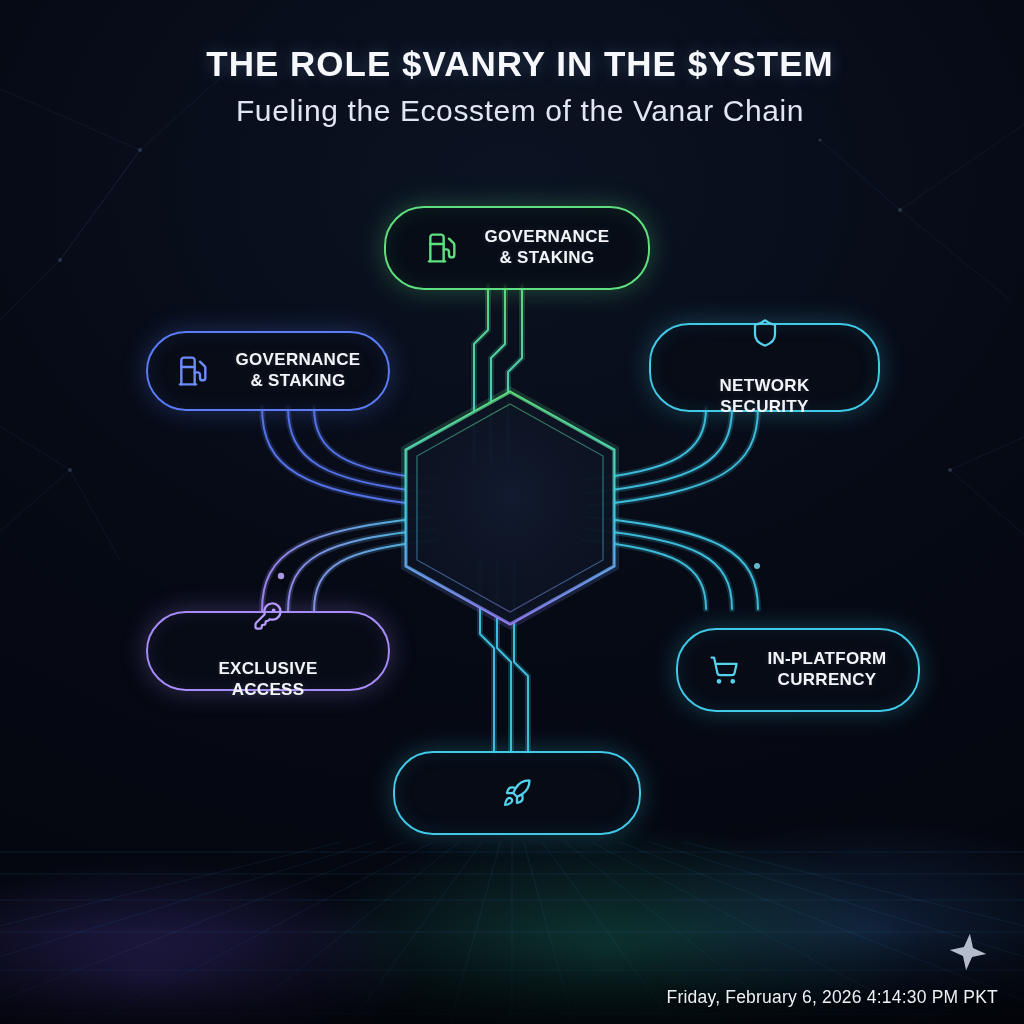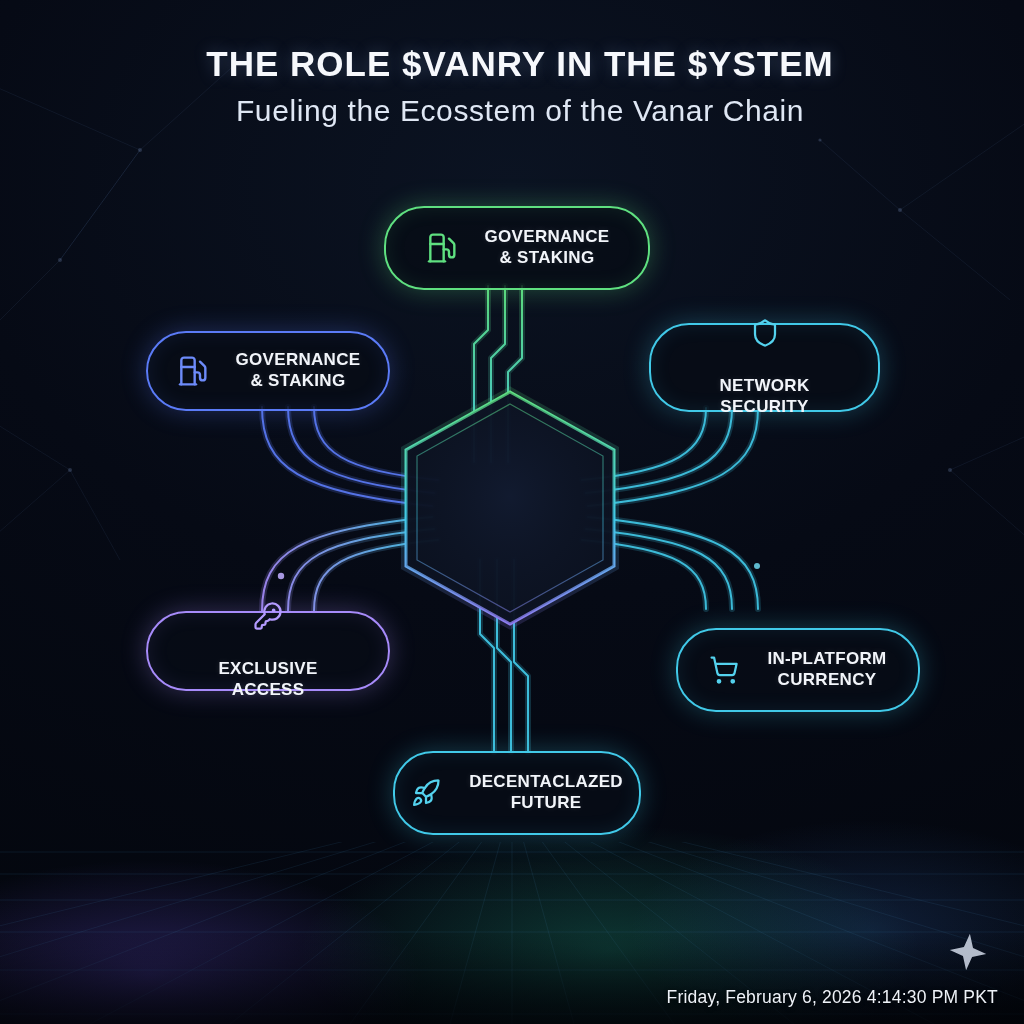--- a/index.html
+++ b/index.html
@@ -326,24 +326,20 @@
 
   <div class="node accent-cyan node-bottom">
     <span class="icon">
       <svg width="30" height="30" viewBox="0 0 24 24" fill="none" stroke="currentColor" stroke-width="1.8" stroke-linecap="round" stroke-linejoin="round">
         <path d="M4.5 16.5c-1.5 1.26-2 5-2 5s3.74-.5 5-2c.71-.84.7-2.13-.09-2.91a2.18 2.18 0 0 0-2.91-.09z"></path>
         <path d="m12 15-3-3a22 22 0 0 1 2-3.95A12.88 12.88 0 0 1 22 2c0 2.72-.78 7.5-6 11a22.35 22.35 0 0 1-4 2z"></path>
         <path d="M9 12H4s.55-3.03 2-4c1.62-1.08 5 0 5 0"></path>
         <path d="M12 15v5s3.03-.55 4-2c1.08-1.62 0-5 0-5"></path>
       </svg>
     </span>
-    <span class="labels">
-      <span>DECENTACLAZED</span>
-      <span>FUTURE</span>
-    </span>
   </div>
 
   <span class="sparkle">
     <svg width="44" height="44" viewBox="0 0 48 48" style="transform:rotate(6deg)">
       <path d="M24 4 L29 19 L44 24 L29 29 L24 44 L19 29 L4 24 L19 19 Z" fill="currentColor" opacity="0.88"></path>
     </svg>
   </span>
   <div class="timestamp">Friday, February 6, 2026 4:14:30 PM PKT</div>
 
 </div>

